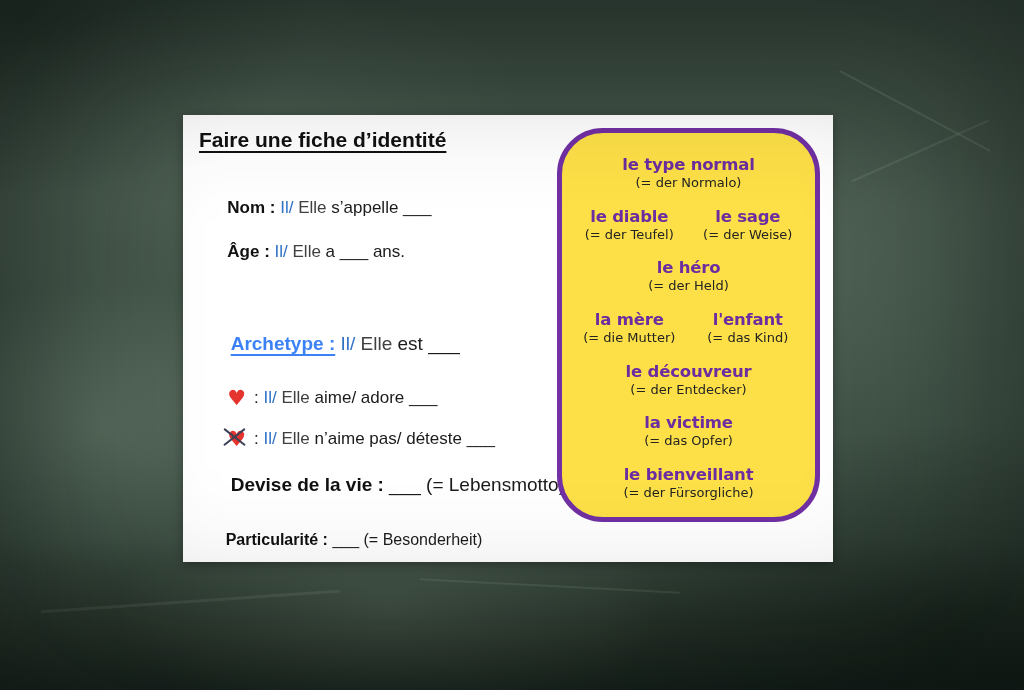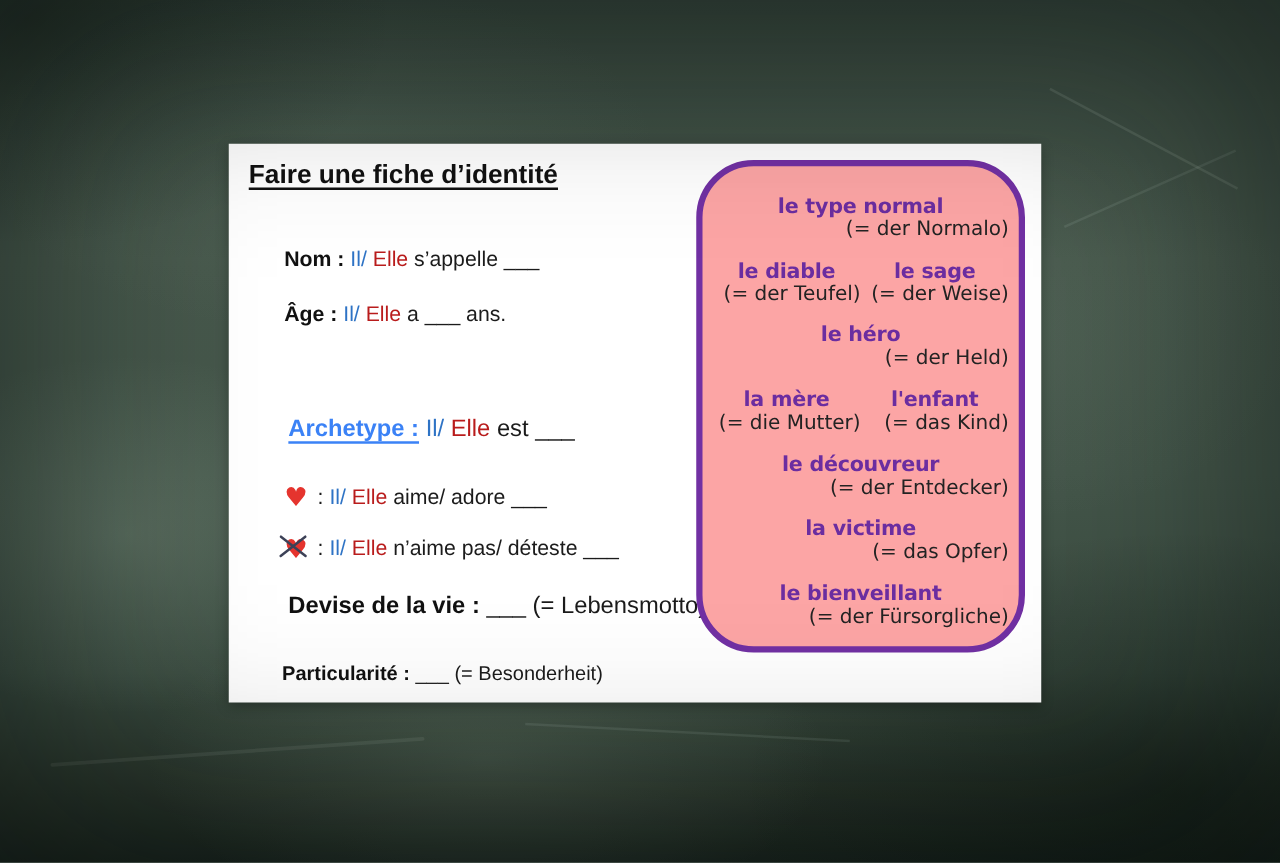--- a/index.html
+++ b/index.html
@@ -39,21 +39,21 @@
   .line{position:absolute;left:16px;white-space:pre;font-size:17px;line-height:22px;}
   .line span{white-space:pre;}
   .title{
     position:absolute;left:16px;top:13px;margin:0;
     font-size:21px;font-weight:bold;color:#111;
     text-decoration:underline;text-decoration-thickness:2px;text-underline-offset:4px;
     white-space:pre;
   }
   .b{font-weight:bold;color:#111;}
   .blue{color:#2e73c5;}
-  .red{color:#b91c1c;}
+  .red{color:#404040;}
   .purple-u{
     color:#3b82f6;font-weight:bold;
     text-decoration:underline;text-decoration-thickness:2px;text-underline-offset:4px;
   }
   .l-nom{top:60px;}
   .l-age{top:104px;}
   .l-sexe{top:150px;}
   .l-arch{top:196px;font-size:19px;}
   .l-aime{top:250px;}
   .l-naime{top:291px;}
@@ -64,29 +64,29 @@
   .heart-wrap{position:relative;display:inline-block;width:22px;}
   .heart{color:#e5342e;font-size:21px;vertical-align:-2px;font-family:"DejaVu Sans",sans-serif;}
   .xline{position:absolute;width:27px;height:2.4px;background:#3c4157;border-radius:2px;pointer-events:none;}
   .xline.x1{left:-6px;top:8px;transform:rotate(-38deg);}
   .xline.x2{left:-6px;top:8px;transform:rotate(38deg);}
 
   
   .abox{
     position:absolute;left:374px;top:13px;width:263px;height:394px;
     box-sizing:border-box;border:5px solid #7130a3;border-radius:46px;
-    background:#fca5a5;
+    background:#fde047;
     display:flex;flex-direction:column;justify-content:space-between;
     padding:21px 8px 17px 8px;
     font-family:"DejaVu Sans",sans-serif;
   }
   .arow{display:flex;width:100%;}
   .aitem{flex:1;text-align:center;}
   .term{display:block;font-size:16.5px;font-weight:bold;color:#6b2da0;line-height:21px;letter-spacing:-0.2px;}
-  .de{display:block;font-size:16px;color:#232323;line-height:15px;text-align:right;}
+  .de{display:block;font-size:13px;color:#232323;line-height:15px;}
 </style>
 </head>
 <body>
 
 <div class="board">
   <div class="smudge s1"></div>
   <div class="smudge s2"></div>
   <div class="smudge s3"></div>
   <div class="smudge s4"></div>
 

